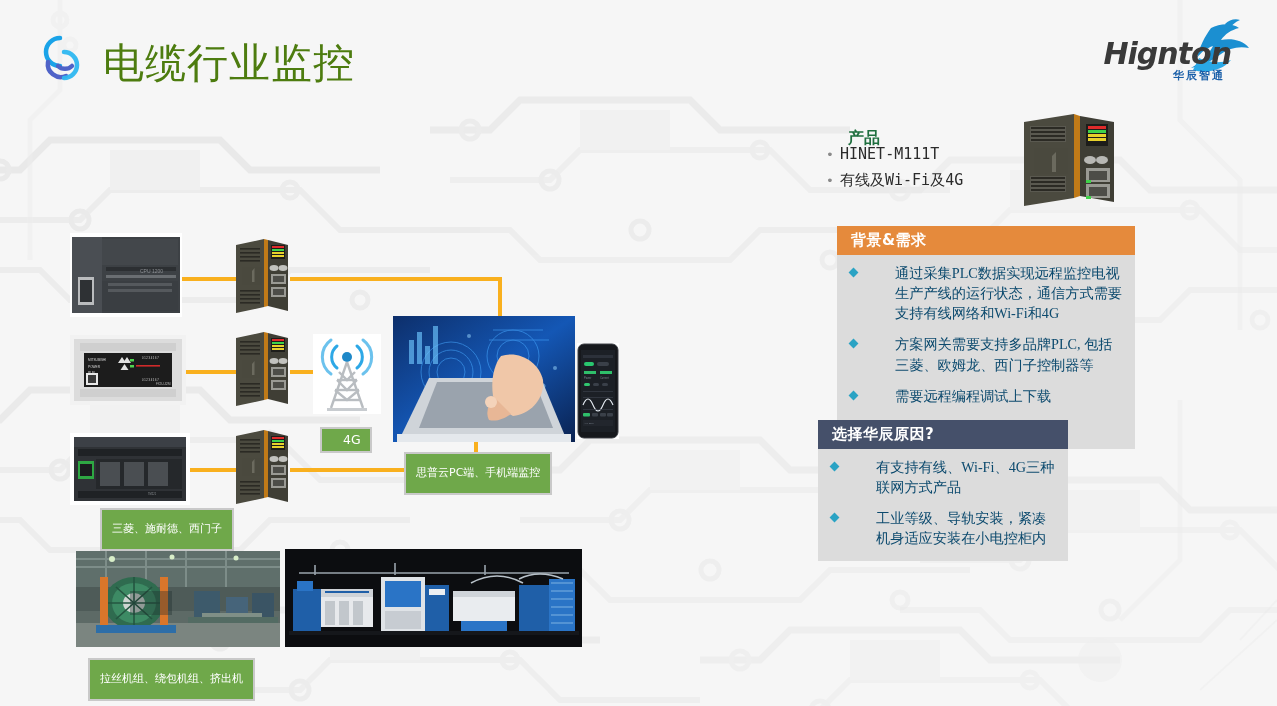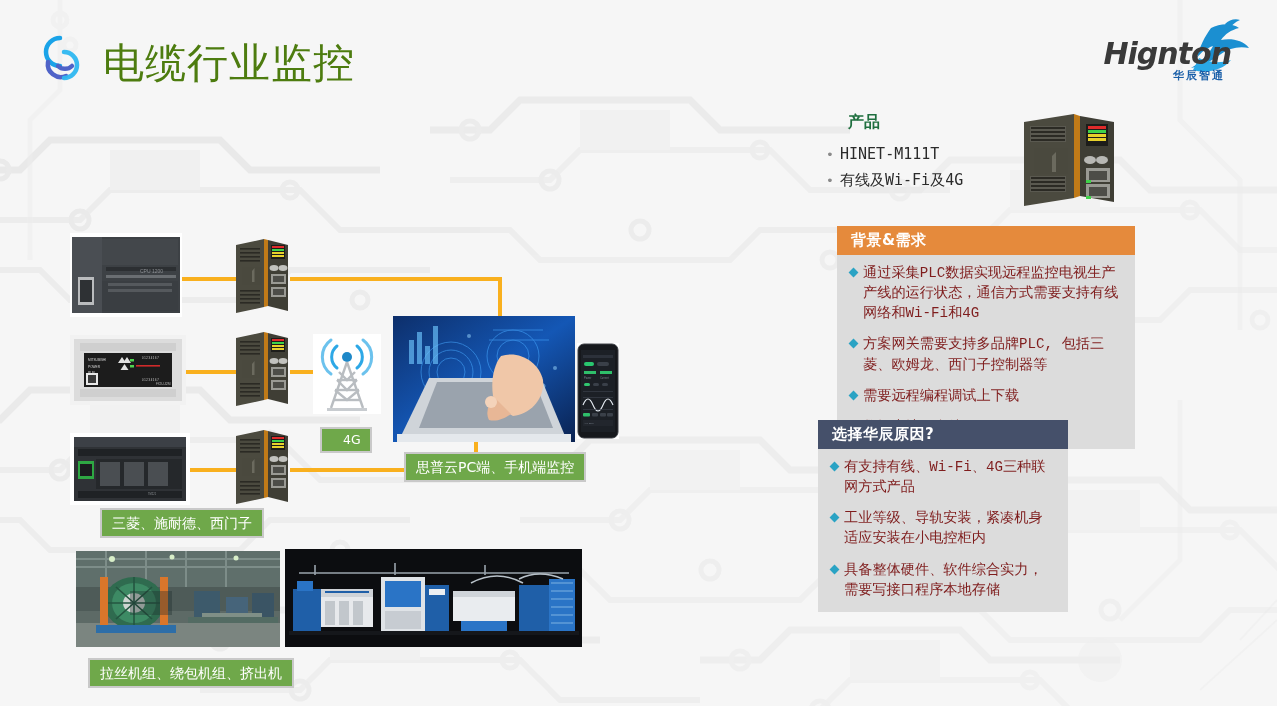--- a/index.html
+++ b/index.html
@@ -23,60 +23,60 @@
   #brand-logo{position:absolute;right:20px;top:18px;width:150px;height:74px;}
   #brand-name{position:absolute;right:46px;top:36px;
     font-family:"DejaVu Sans","Liberation Sans",sans-serif;
     font-size:30px;font-style:italic;font-weight:bold;color:#3a3a3a;
     letter-spacing:-1px;}
   #brand-sub{position:absolute;right:52px;top:68px;font-size:11px;color:#1a5fa8;
     letter-spacing:2px;font-weight:bold;margin-left:25px;}
 
   
   #product-block{position:absolute;left:826px;top:112px;width:300px;height:100px;z-index:6;}
-  #product-heading{position:absolute;left:22px;top:0;font-size:16px;font-weight:bold;
+  #product-heading{position:absolute;left:22px;top:16px;font-size:16px;font-weight:bold;
     color:#1f6f3f;font-family:Liberation Mono, monospace;}
   .prod-li{position:absolute;left:0;font-size:15px;color:#2b2b2b;
     font-family:"DejaVu Sans Mono","Liberation Mono",monospace;white-space:nowrap;}
   .prod-li .dot{display:inline-block;width:14px;color:#8a8a8a;font-size:13px;}
   #prod-li-0{top:33px;}
   #prod-li-1{top:59px;}
   #product-device{position:absolute;left:190px;top:-2px;width:106px;height:100px;}
 
   
   .panel{position:absolute;z-index:6;}
   .panel-head{font-size:15px;font-weight:bold;color:#ffffff;
     font-family:"DejaVu Sans","Liberation Sans",sans-serif;
     padding:5px 0 5px 14px;letter-spacing:0.5px;}
   .panel-body{background:#dcdcdc;padding:8px 12px 10px 10px;}
   .bul{display:flex;align-items:flex-start;margin:0 0 11px 0;}
   .bul:last-child{margin-bottom:2px;}
   .bul .bd{flex:0 0 auto;width:16px;padding-top:6px;}
   .bul .bd i{display:block;width:7px;height:7px;background:#2aa3c4;
     transform:rotate(45deg);margin-left:3px;}
-  .bul .bt{flex:1 1 auto;font-size:14.2px;line-height:1.42;color:#7f1d1d;
-    font-family:Liberation Mono, monospace;}
+  .bul .bt{flex:1 1 auto;font-size:14.2px;line-height:1.42;color:#0c4a6e;
+    font-family:Liberation Serif, serif;margin-left:32px;}
 
   #panel-bg{left:818px;top:226px;width:298px;padding-left:19px;}
   #panel-bg .panel-head{background:#e58a3c;}
   #panel-why{left:818px;top:420px;width:250px;}
   #panel-why .panel-head{background:#45506a;}
 
   
   #diagram{position:absolute;left:0;top:120px;width:820px;height:586px;z-index:4;}
   .wire{position:absolute;background:#f9b01e;z-index:3;}
 
   
   .photo{position:absolute;background:#fff;overflow:hidden;z-index:4;}
   .gw{position:absolute;z-index:5;}
 
   
   .tag{position:absolute;z-index:9;background:#6fa84a;color:#fff;
-    font-size:14px;font-family:"DejaVu Sans","Liberation Sans",sans-serif;
-    padding:5px 10px;white-space:nowrap;border:2px solid #c9c9c9;
+    font-size:11px;font-family:"DejaVu Sans","Liberation Sans",sans-serif;
+    padding:13px 10px;white-space:nowrap;border:2px solid #c9c9c9;
     box-sizing:border-box;line-height:1.15;}
 
   #tag-4g{left:320px;top:427px;width:52px;text-align:center;font-size:12.5px;padding:4px 21px;}
   #tag-plc{left:100px;top:508px;}
   #tag-cloud{left:404px;top:452px;}
   #tag-machines{left:88px;top:658px;}
 
   
   #img-cloud{left:393px;top:316px;width:182px;height:126px;}
   #img-phone{left:577px;top:343px;width:42px;height:96px;}
@@ -237,26 +237,20 @@
           <i></i>
         </span>
       <span class="bt">有支持有线、Wi-Fi、4G三种联网方式产品</span>
     </div>
     <div class="bul">
       <span class="bd">
           <i></i>
         </span>
       <span class="bt">工业等级、导轨安装，紧凑机身适应安装在小电控柜内</span>
     </div>
-    <div class="bul">
-      <span class="bd">
-          <i></i>
-        </span>
-      <span class="bt">具备整体硬件、软件综合实力，需要写接口程序本地存储</span>
-    </div>
   </div>
 </div>
 
 <div id="diagram">
 
   <div class="wire" style="left:182px;top:157px;width:66px;height:4px;"></div>
   <div class="wire" style="left:290px;top:157px;width:212px;height:4px;"></div>
   <div class="wire" style="left:498px;top:157px;width:4px;height:45px;"></div>
 
   <div class="wire" style="left:186px;top:250px;width:62px;height:4px;"></div>

